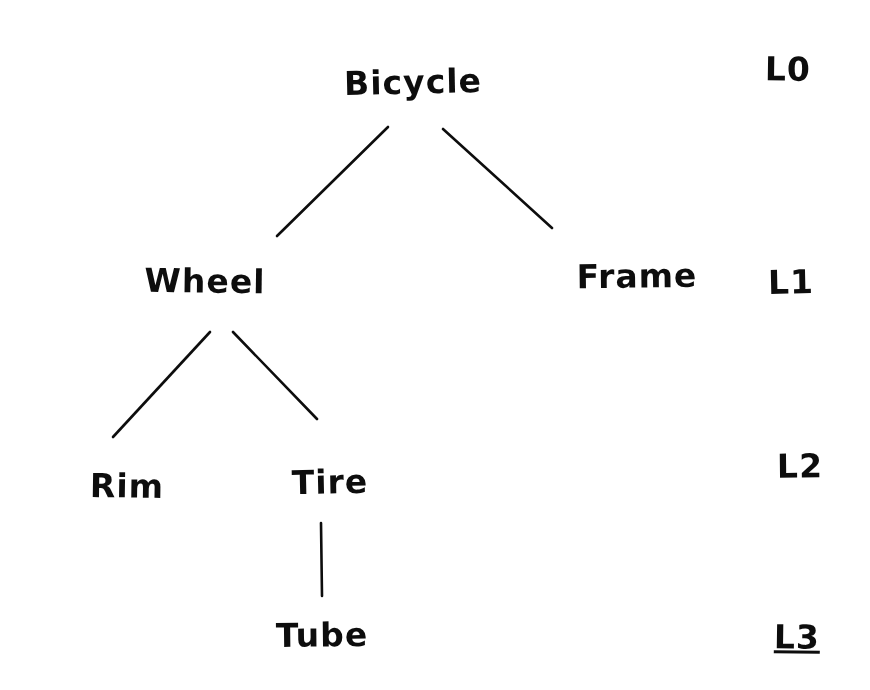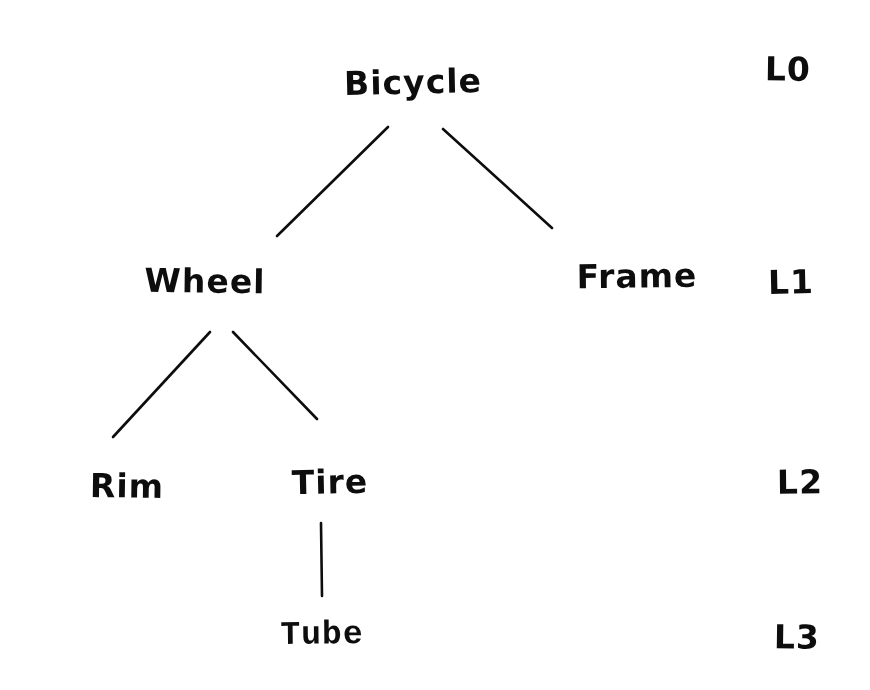--- a/index.html
+++ b/index.html
@@ -58,23 +58,23 @@
   <div class="node-label tilt-a" style="left:413px; top:82px;">Bicycle</div>
 
   <div class="node-label tilt-b" style="left:205px; top:281px;">Wheel</div>
 
   <div class="node-label tilt-c" style="left:637px; top:276px;">Frame</div>
 
   <div class="node-label tilt-b" style="left:127px; top:486px;">Rim</div>
 
   <div class="node-label tilt-a" style="left:330px; top:482px;">Tire</div>
 
-  <div class="node-label tilt-c" style="left:322px; top:635px;font-family:Liberation Mono, monospace;">Tube</div>
+  <div class="node-label tilt-c" style="left:322px; top:635px;">Tube</div>
 
   <div class="level-label tilt-b" style="left:788px; top:69px;">L0</div>
 
   <div class="level-label tilt-a" style="left:791px; top:282px;">L1</div>
 
-  <div class="level-label tilt-c" style="left:800px; top:466px;margin-top:16px;">L2</div>
+  <div class="level-label tilt-c" style="left:800px; top:466px;">L2</div>
 
-  <div class="level-label tilt-b" style="left:797px; top:637px;">L3</div>
+  <div class="level-label tilt-b" style="left:797px; top:637px;text-decoration:underline;">L3</div>
 
 </div>
 
 </body></html>

